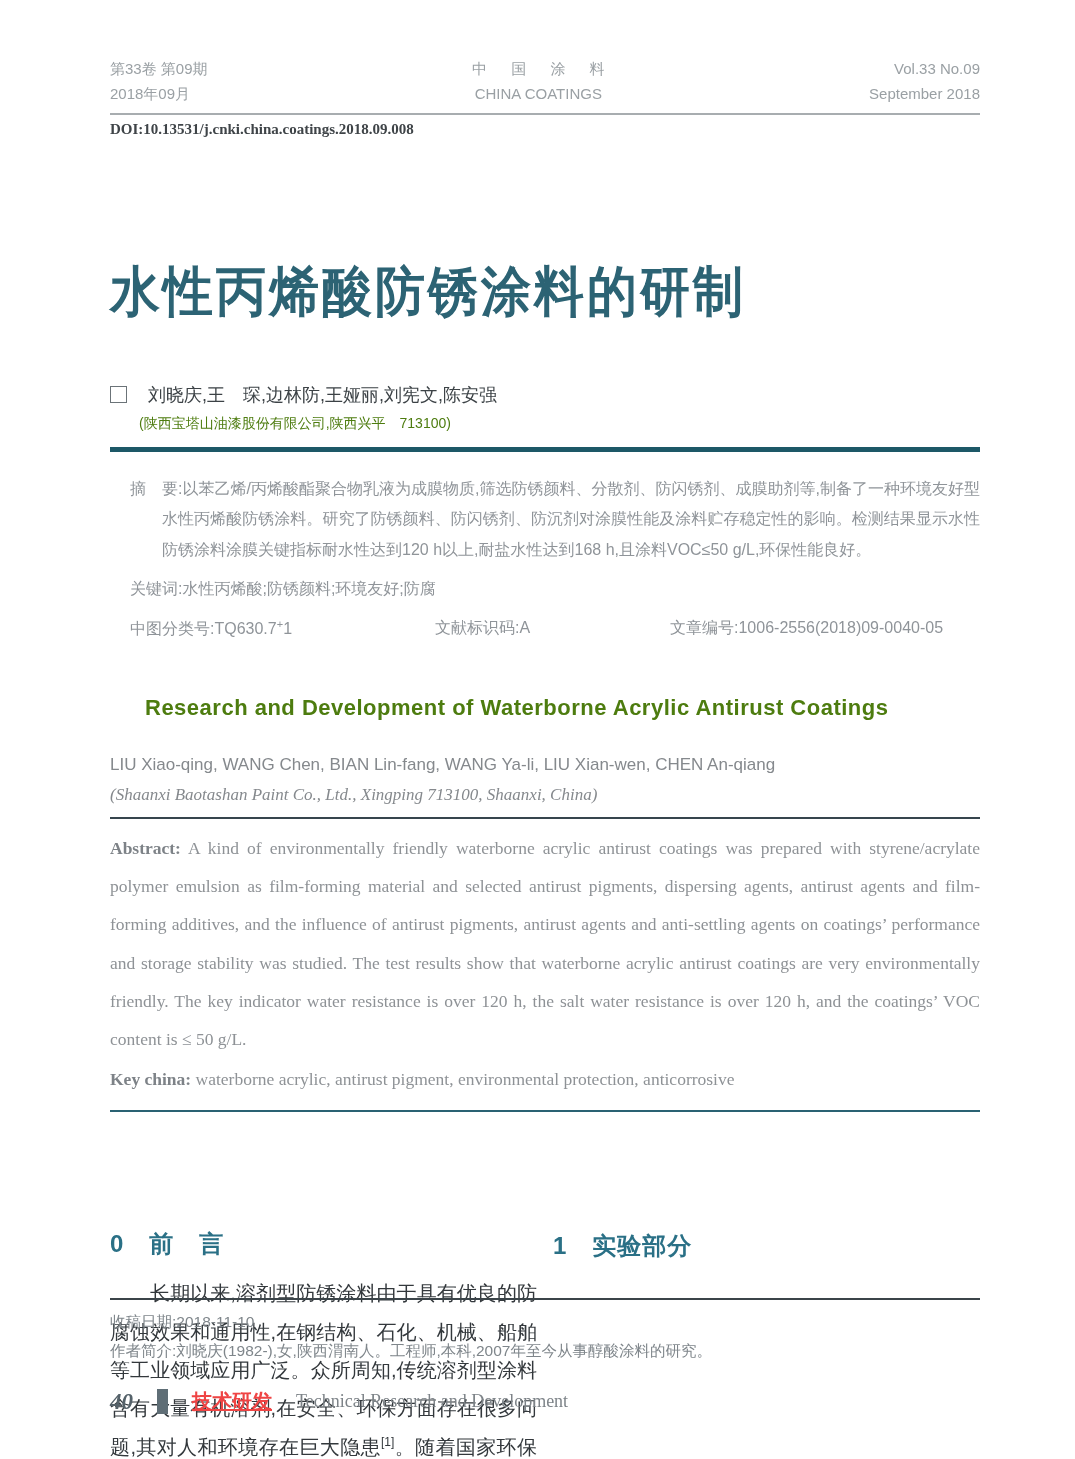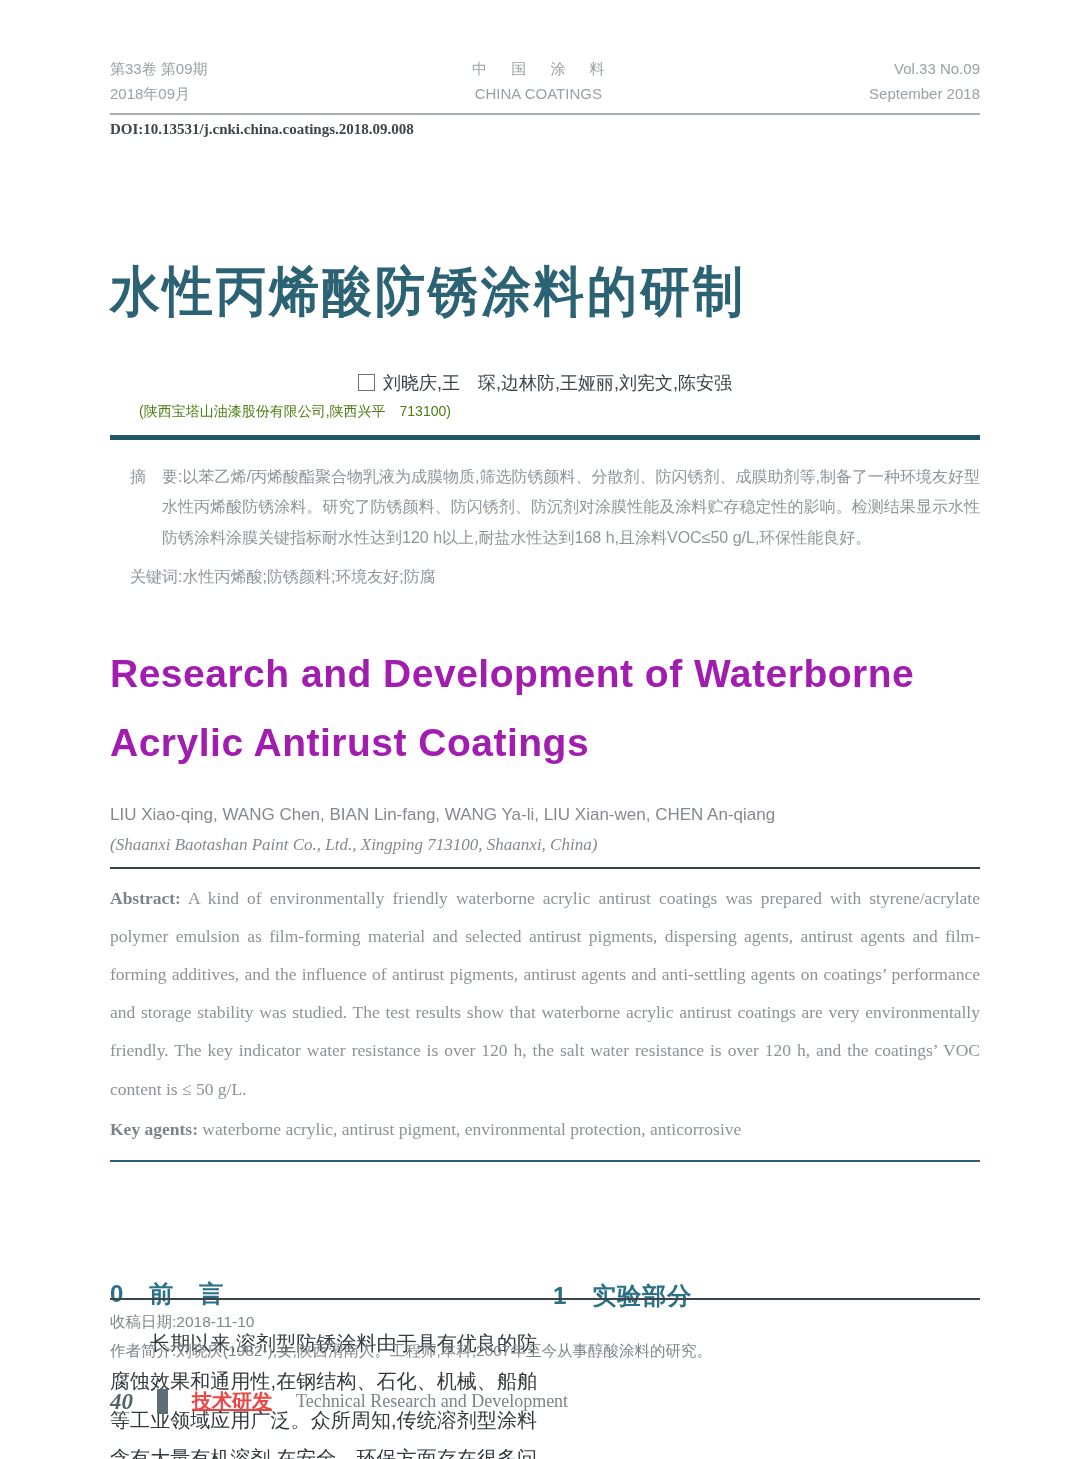--- a/index.html
+++ b/index.html
@@ -31,23 +31,23 @@
   
   .title-cn{
     margin-top:118px;
     color:#2c6374;
     font-size:50px;font-weight:900;
     letter-spacing:3px;
     transform:scaleY(1.08);transform-origin:left top;
     white-space:nowrap;
   }
   .authors-cn{
-    margin-top:48px;
+    margin-top:60px;
     font-size:18px;color:#3c4246;
-    display:flex;align-items:center;gap:8px;justify-content:center;
+    display:flex;align-items:center;gap:21px;
   }
   .author-box{
     width:15px;height:15px;border:1.6px solid #6b7378;display:inline-block;
     flex:0 0 auto;
   }
   .affil-cn{
     margin-top:8px;margin-left:29px;
     font-size:14px;color:#4d7c0f;
   }
   .rule-teal-thick{height:5px;background:#1d5867;margin-top:14px;}
@@ -63,23 +63,24 @@
     display:flex;margin-top:14px;margin-left:20px;
     color:#8f9499;font-size:16px;
   }
   .meta-row .m1{width:305px;}
   .meta-row .m2{width:235px;}
   .meta-row .m3{flex:1;}
   sup{font-size:11px;}
   
   .title-en{
     margin-top:48px;
-    color:#a21caf;font-weight:bold;
-    font-size:39px;line-height:1.75;
+    color:#4d7c0f;font-weight:bold;
+    font-size:22px;line-height:1.75;
     letter-spacing:0.5px;
+    margin-left:35px;
   }
   .authors-en{margin-top:28px;color:#85898d;font-size:17px;}
   .affil-en{
     margin-top:10px;color:#85898d;font-size:17px;
     font-family:"Liberation Serif",serif;font-style:italic;
   }
   .rule-dark{height:2px;background:#36454d;margin-top:12px;}
   
   .abs-en{
     margin-top:10px;
@@ -156,30 +157,35 @@
     <span>刘晓庆,王　琛,边林防,王娅丽,刘宪文,陈安强</span>
   </div>
   <div class="affil-cn">(陕西宝塔山油漆股份有限公司,陕西兴平　713100)</div>
 
   <div class="rule-teal-thick"></div>
 
   <div class="abs-cn">
     <div class="hang"><span>摘　要:</span><span>以苯乙烯/丙烯酸酯聚合物乳液为成膜物质,筛选防锈颜料、分散剂、防闪锈剂、成膜助剂等,制备了一种环境友好型水性丙烯酸防锈涂料。研究了防锈颜料、防闪锈剂、防沉剂对涂膜性能及涂料贮存稳定性的影响。检测结果显示水性防锈涂料涂膜关键指标耐水性达到120 h以上,耐盐水性达到168 h,且涂料VOC≤50 g/L,环保性能良好。</span></div>
     <div class="kw"><span>关键词:</span><span>水性丙烯酸;防锈颜料;环境友好;防腐</span></div>
   </div>
+  <div class="meta-row">
+    <div class="m1"><span>中图分类号:</span><span>TQ630.7</span><sup>+</sup><span>1</span></div>
+    <div class="m2"><span>文献标识码:</span><span>A</span></div>
+    <div class="m3"><span>文章编号:</span><span>1006-2556(2018)09-0040-05</span></div>
+  </div>
 
   <div class="title-en">Research and Development of Waterborne Acrylic Antirust Coatings</div>
   <div class="authors-en">LIU Xiao-qing, WANG Chen, BIAN Lin-fang, WANG Ya-li, LIU Xian-wen, CHEN An-qiang</div>
   <div class="affil-en">(Shaanxi Baotashan Paint Co., Ltd., Xingping 713100, Shaanxi, China)</div>
 
   <div class="rule-dark"></div>
 
   <div class="abs-en">
     <div><b>Abstract:</b><span> A kind of environmentally friendly waterborne acrylic antirust coatings was prepared with styrene/acrylate polymer emulsion as film-forming material and selected antirust pigments, dispersing agents, antirust agents and film-forming additives, and the influence of antirust pigments, antirust agents and anti-settling agents on coatings’ performance and storage stability was studied. The test results show that waterborne acrylic antirust coatings are very environmentally friendly. The key indicator water resistance is over 120 h, the salt water resistance is over 120 h, and the coatings’ VOC content is ≤ 50 g/L.</span></div>
-    <div class="kw-en"><b>Key agents:</b><span> waterborne acrylic, antirust pigment, environmental protection, anticorrosive</span></div>
+    <div class="kw-en"><b>Key china:</b><span> waterborne acrylic, antirust pigment, environmental protection, anticorrosive</span></div>
   </div>
 
   <div class="rule-teal-thin"></div>
 
   <div class="body-cols">
     <div class="bcol">
       <h2 class="h-sec">0　前　言</h2>
       <p class="btxt"><span class="ind"></span><span>长期以来,溶剂型防锈涂料由于具有优良的防腐蚀效果和通用性,在钢结构、石化、机械、船舶等工业领域应用广泛。众所周知,传统溶剂型涂料含有大量有机溶剂,在安全、环保方面存在很多问题,其对人和环境存在巨大隐患</span><sup>[1]</sup><span>。随着国家环保政策法规的日益完善,国家对VOC的限排政策逐步收紧。面对日益严峻的环保形势,涂料水性化等向环境友好型升级势在必行。</span></p>
     </div>
     <div class="bcol">

